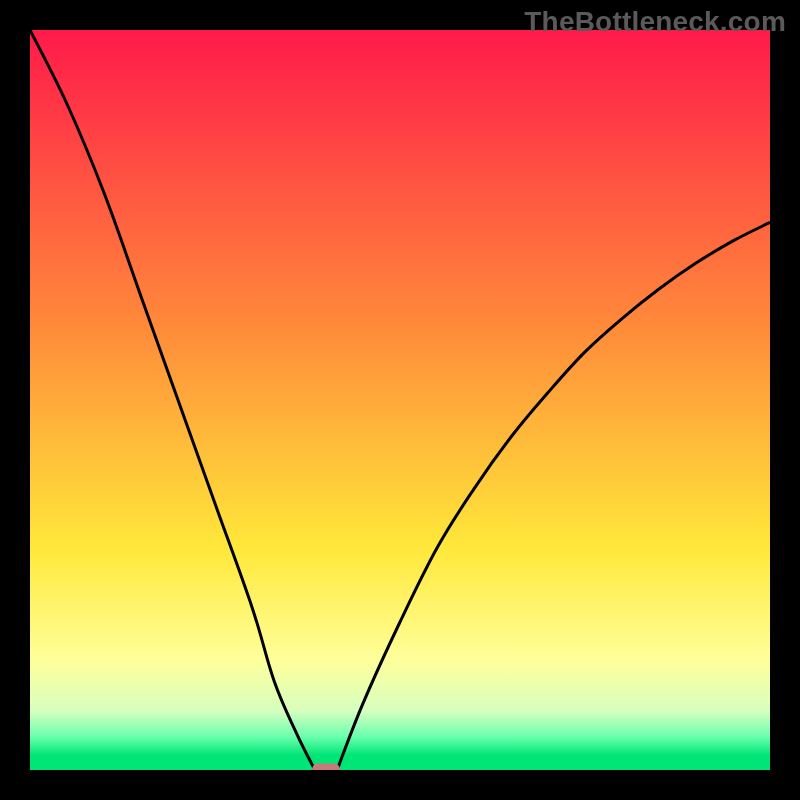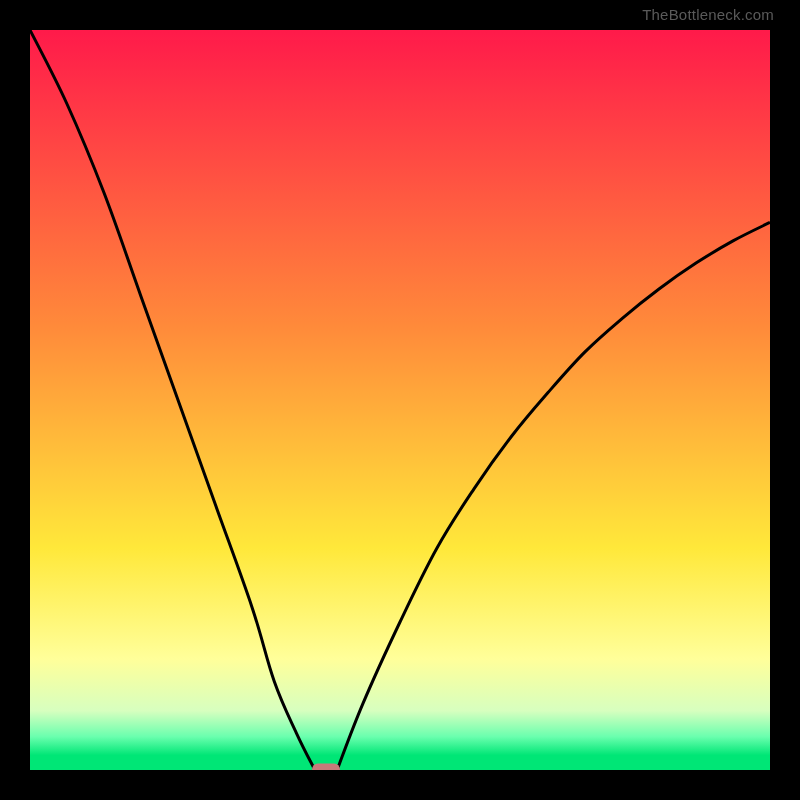--- a/index.html
+++ b/index.html
@@ -22,23 +22,23 @@
   .gradient {
     position: absolute;
     left: 0;
     top: 0;
     width: 100%;
     height: 100%;
   }
   .watermark {
     position: absolute;
     top: 6px;
-    right: 26px;
-    font-size: 15px;
-    font-weight: 400;
+    right: 14px;
+    font-size: 28px;
+    font-weight: 700;
     color: #5a5a5a;
     letter-spacing: 0.2px;
   }
   svg.curves {
     position: absolute;
     left: 0;
     top: 0;
     width: 100%;
     height: 100%;
   }

